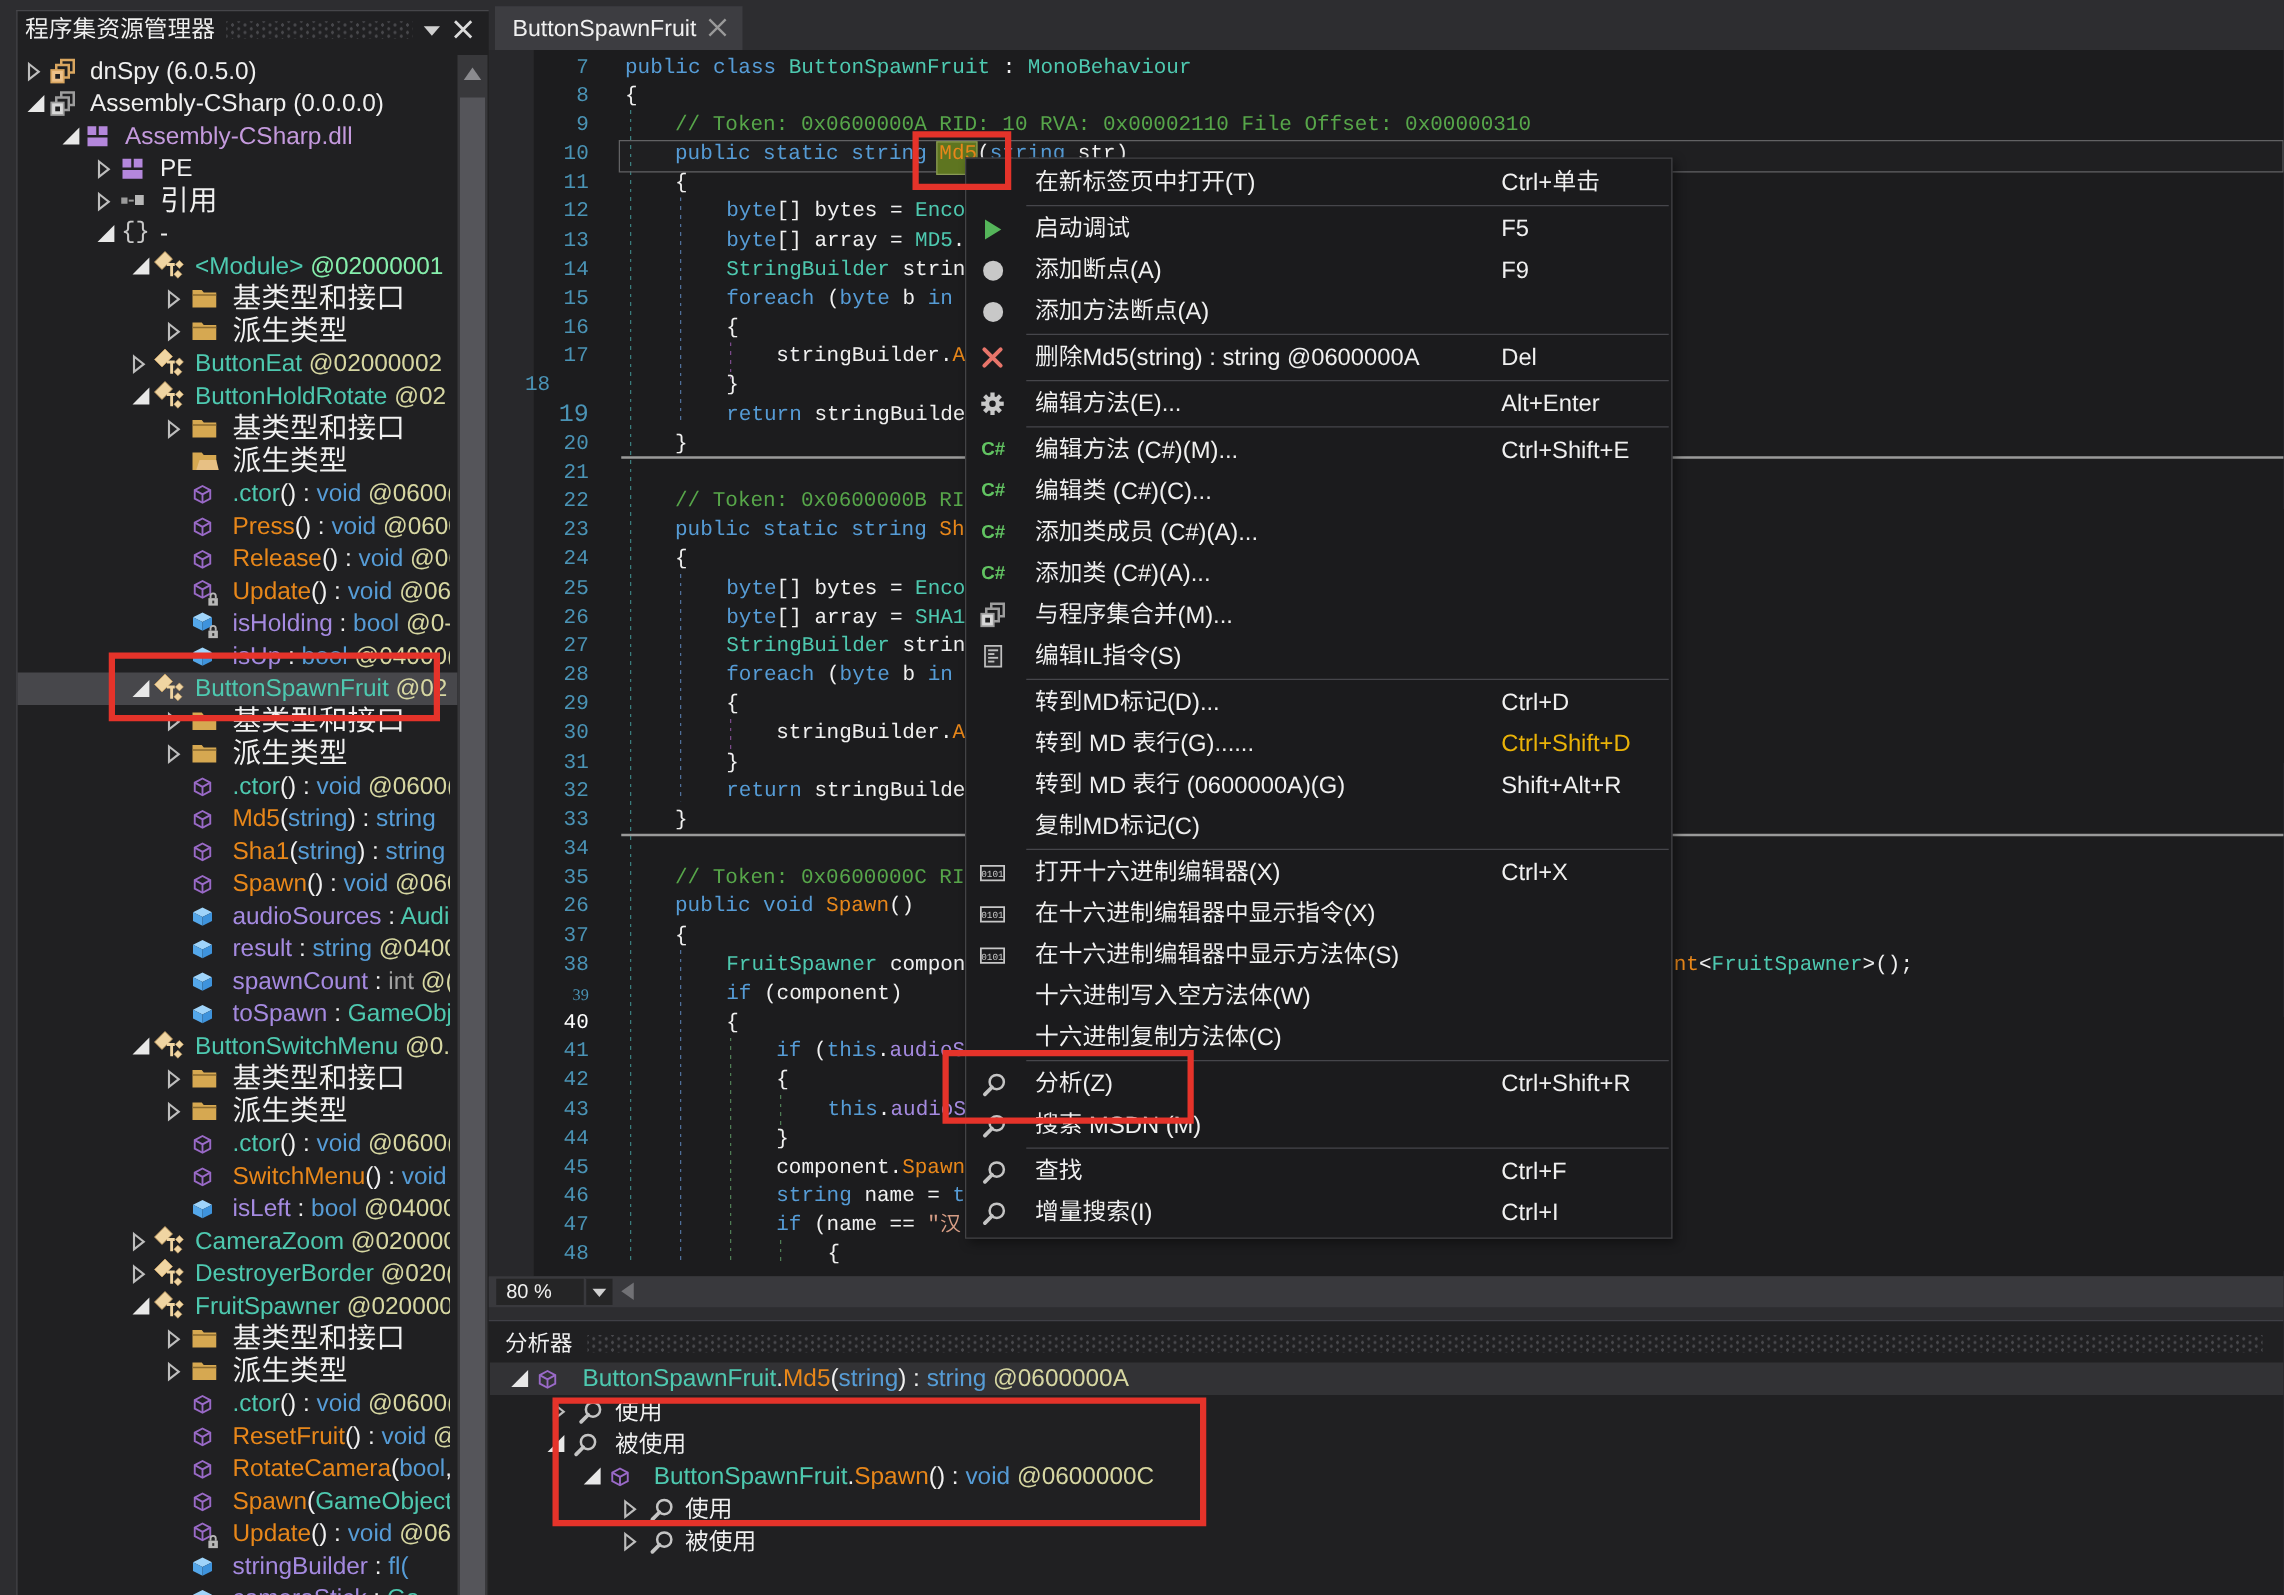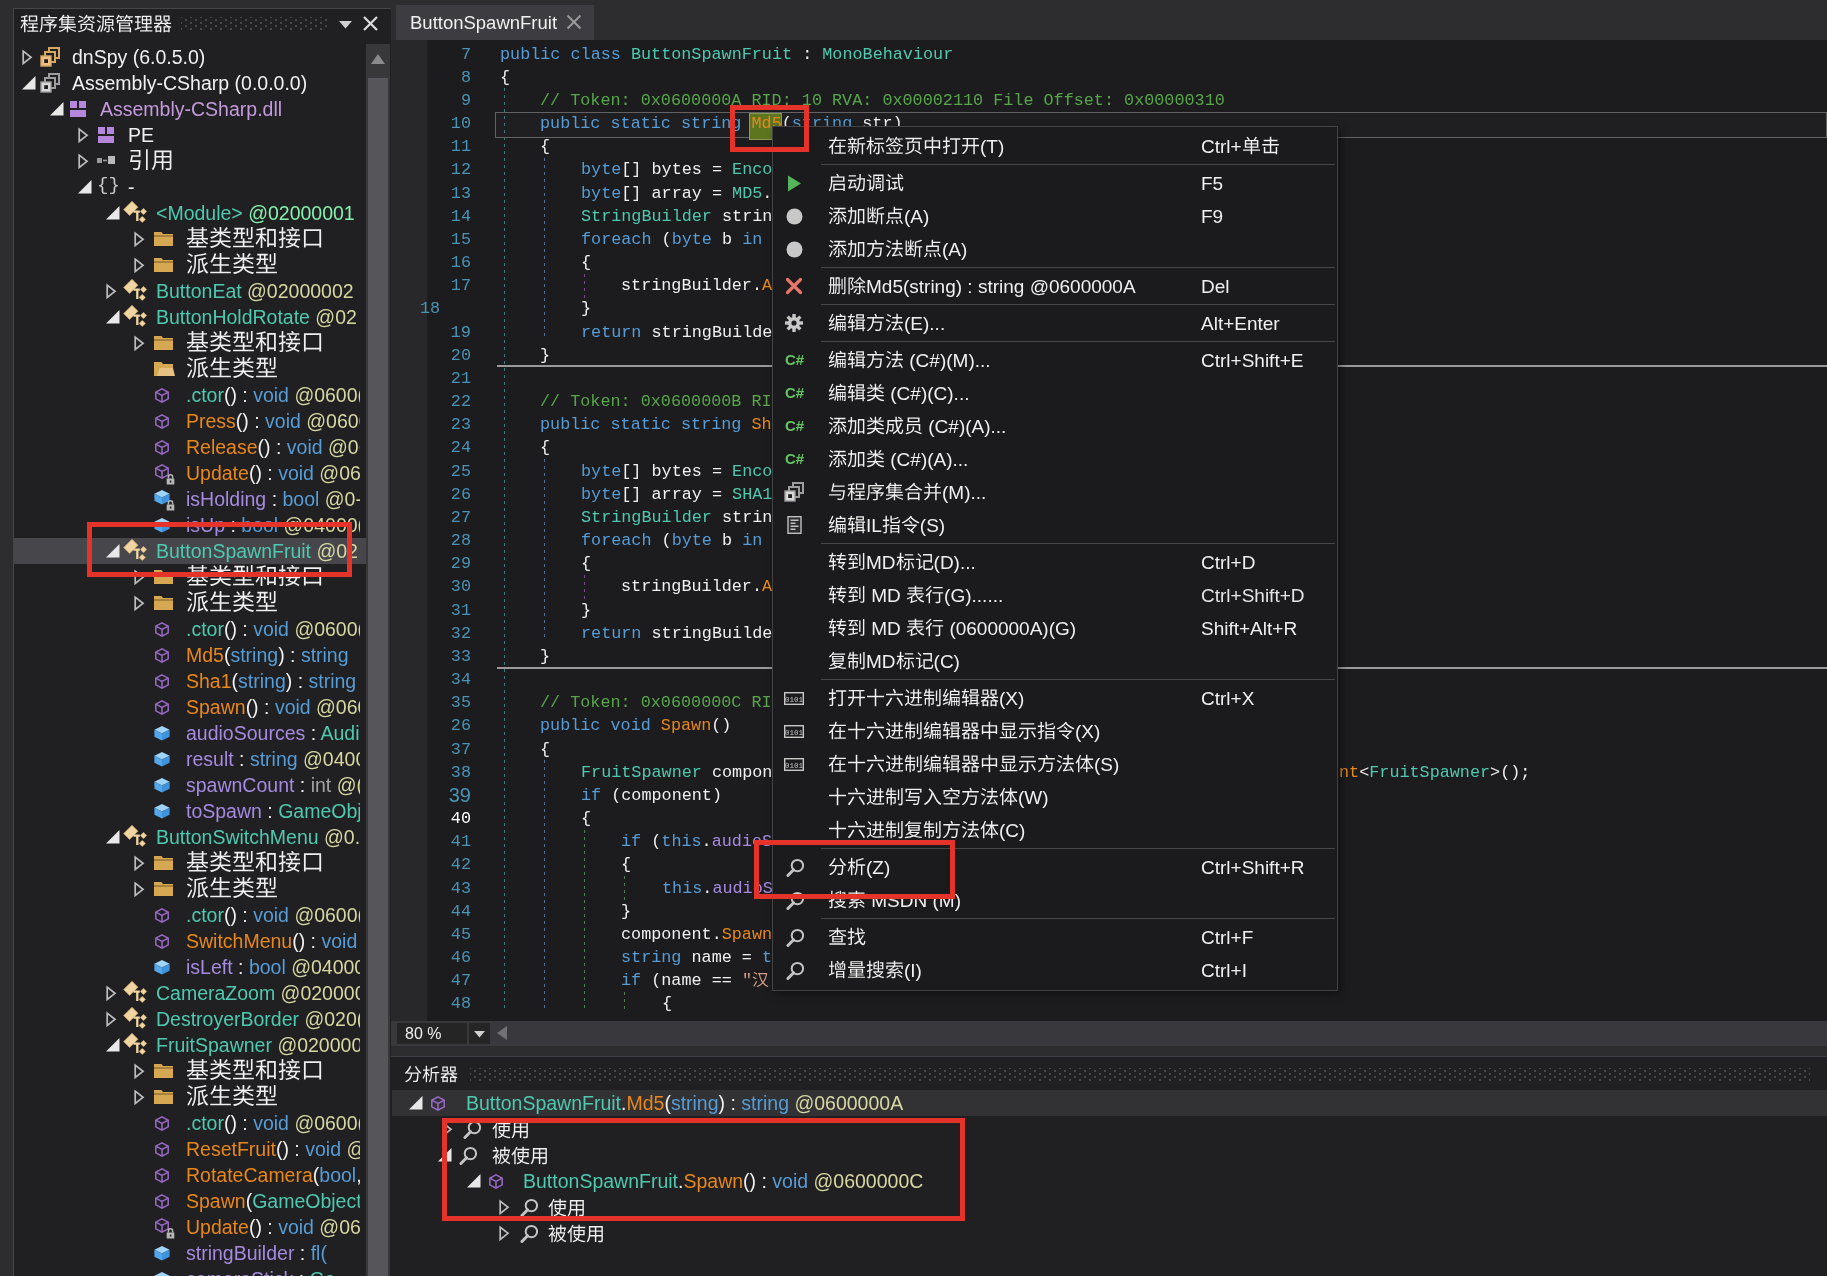--- a/index.html
+++ b/index.html
@@ -704,41 +704,41 @@
     <div style="position:absolute;left:420px;top:88.84px;width:51px;height:23px;line-height:23px;font-family:Liberation Mono,monospace;font-size:16.8px;text-align:right;color:#4a93b5">9</div>
     <div style="position:absolute;left:420px;top:112.01px;width:51px;height:23px;line-height:23px;font-family:Liberation Mono,monospace;font-size:16.8px;text-align:right;color:#4a93b5">10</div>
     <div style="position:absolute;left:420px;top:135.18px;width:51px;height:23px;line-height:23px;font-family:Liberation Mono,monospace;font-size:16.8px;text-align:right;color:#4a93b5">11</div>
     <div style="position:absolute;left:420px;top:158.35px;width:51px;height:23px;line-height:23px;font-family:Liberation Mono,monospace;font-size:16.8px;text-align:right;color:#4a93b5">12</div>
     <div style="position:absolute;left:420px;top:181.52px;width:51px;height:23px;line-height:23px;font-family:Liberation Mono,monospace;font-size:16.8px;text-align:right;color:#4a93b5">13</div>
     <div style="position:absolute;left:420px;top:204.69px;width:51px;height:23px;line-height:23px;font-family:Liberation Mono,monospace;font-size:16.8px;text-align:right;color:#4a93b5">14</div>
     <div style="position:absolute;left:420px;top:227.86px;width:51px;height:23px;line-height:23px;font-family:Liberation Mono,monospace;font-size:16.8px;text-align:right;color:#4a93b5">15</div>
     <div style="position:absolute;left:420px;top:251.03px;width:51px;height:23px;line-height:23px;font-family:Liberation Mono,monospace;font-size:16.8px;text-align:right;color:#4a93b5">16</div>
     <div style="position:absolute;left:420px;top:274.2px;width:51px;height:23px;line-height:23px;font-family:Liberation Mono,monospace;font-size:16.8px;text-align:right;color:#4a93b5">17</div>
     <div style="position:absolute;left:420px;top:297.37px;width:51px;height:23px;line-height:23px;font-family:Liberation Mono, monospace;font-size:16.8px;color:#4a93b5">18</div>
-    <div style="position:absolute;left:420px;top:320.54px;width:51px;height:23px;line-height:23px;font-family:Liberation Mono,monospace;font-size:17px;text-align:right;color:#4a93b5">19</div>
+    <div style="position:absolute;left:420px;top:320.54px;width:51px;height:23px;line-height:23px;font-family:Liberation Mono,monospace;font-size:20px;text-align:right;color:#4a93b5">19</div>
     <div style="position:absolute;left:420px;top:343.71px;width:51px;height:23px;line-height:23px;font-family:Liberation Mono,monospace;font-size:16.8px;text-align:right;color:#4a93b5">20</div>
     <div style="position:absolute;left:420px;top:366.88px;width:51px;height:23px;line-height:23px;font-family:Liberation Mono,monospace;font-size:16.8px;text-align:right;color:#4a93b5">21</div>
     <div style="position:absolute;left:420px;top:390.05px;width:51px;height:23px;line-height:23px;font-family:Liberation Mono,monospace;font-size:16.8px;text-align:right;color:#4a93b5">22</div>
     <div style="position:absolute;left:420px;top:413.22px;width:51px;height:23px;line-height:23px;font-family:Liberation Mono,monospace;font-size:16.8px;text-align:right;color:#4a93b5">23</div>
     <div style="position:absolute;left:420px;top:436.39px;width:51px;height:23px;line-height:23px;font-family:Liberation Mono,monospace;font-size:16.8px;text-align:right;color:#4a93b5">24</div>
     <div style="position:absolute;left:420px;top:459.56px;width:51px;height:23px;line-height:23px;font-family:Liberation Mono,monospace;font-size:16.8px;text-align:right;color:#4a93b5">25</div>
     <div style="position:absolute;left:420px;top:482.73px;width:51px;height:23px;line-height:23px;font-family:Liberation Mono,monospace;font-size:16.8px;text-align:right;color:#4a93b5">26</div>
     <div style="position:absolute;left:420px;top:505.9px;width:51px;height:23px;line-height:23px;font-family:Liberation Mono,monospace;font-size:16.8px;text-align:right;color:#4a93b5">27</div>
     <div style="position:absolute;left:420px;top:529.07px;width:51px;height:23px;line-height:23px;font-family:Liberation Mono,monospace;font-size:16.8px;text-align:right;color:#4a93b5">28</div>
     <div style="position:absolute;left:420px;top:552.24px;width:51px;height:23px;line-height:23px;font-family:Liberation Mono,monospace;font-size:16.8px;text-align:right;color:#4a93b5">29</div>
     <div style="position:absolute;left:420px;top:575.41px;width:51px;height:23px;line-height:23px;font-family:Liberation Mono,monospace;font-size:16.8px;text-align:right;color:#4a93b5">30</div>
     <div style="position:absolute;left:420px;top:598.58px;width:51px;height:23px;line-height:23px;font-family:Liberation Mono,monospace;font-size:16.8px;text-align:right;color:#4a93b5">31</div>
     <div style="position:absolute;left:420px;top:621.75px;width:51px;height:23px;line-height:23px;font-family:Liberation Mono,monospace;font-size:16.8px;text-align:right;color:#4a93b5">32</div>
     <div style="position:absolute;left:420px;top:644.92px;width:51px;height:23px;line-height:23px;font-family:Liberation Mono,monospace;font-size:16.8px;text-align:right;color:#4a93b5">33</div>
     <div style="position:absolute;left:420px;top:668.09px;width:51px;height:23px;line-height:23px;font-family:Liberation Mono,monospace;font-size:16.8px;text-align:right;color:#4a93b5">34</div>
     <div style="position:absolute;left:420px;top:691.26px;width:51px;height:23px;line-height:23px;font-family:Liberation Mono,monospace;font-size:16.8px;text-align:right;color:#4a93b5">35</div>
     <div style="position:absolute;left:420px;top:714.43px;width:51px;height:23px;line-height:23px;font-family:Liberation Mono,monospace;font-size:16.8px;text-align:right;color:#4a93b5">26</div>
     <div style="position:absolute;left:420px;top:737.6px;width:51px;height:23px;line-height:23px;font-family:Liberation Mono,monospace;font-size:16.8px;text-align:right;color:#4a93b5">37</div>
     <div style="position:absolute;left:420px;top:760.77px;width:51px;height:23px;line-height:23px;font-family:Liberation Mono,monospace;font-size:16.8px;text-align:right;color:#4a93b5">38</div>
-    <div style="position:absolute;left:420px;top:783.94px;width:51px;height:23px;line-height:23px;font-family:Liberation Sans, sans-serif;font-size:20px;text-align:right;color:#4a93b5">39</div>
+    <div style="position:absolute;left:420px;top:783.94px;width:51px;height:23px;line-height:23px;font-family:Liberation Serif, serif;font-size:13px;text-align:right;color:#4a93b5">39</div>
     <div style="position:absolute;left:420px;top:807.11px;width:51px;height:23px;line-height:23px;font-family:Liberation Mono,monospace;font-size:16.8px;text-align:right;color:#ffffff">40</div>
     <div style="position:absolute;left:420px;top:830.28px;width:51px;height:23px;line-height:23px;font-family:Liberation Mono,monospace;font-size:16.8px;text-align:right;color:#4a93b5">41</div>
     <div style="position:absolute;left:420px;top:853.45px;width:51px;height:23px;line-height:23px;font-family:Liberation Mono,monospace;font-size:16.8px;text-align:right;color:#4a93b5">42</div>
     <div style="position:absolute;left:420px;top:876.62px;width:51px;height:23px;line-height:23px;font-family:Liberation Mono,monospace;font-size:16.8px;text-align:right;color:#4a93b5">43</div>
     <div style="position:absolute;left:420px;top:899.79px;width:51px;height:23px;line-height:23px;font-family:Liberation Mono,monospace;font-size:16.8px;text-align:right;color:#4a93b5">44</div>
     <div style="position:absolute;left:420px;top:922.96px;width:51px;height:23px;line-height:23px;font-family:Liberation Mono,monospace;font-size:16.8px;text-align:right;color:#4a93b5">45</div>
     <div style="position:absolute;left:420px;top:946.13px;width:51px;height:23px;line-height:23px;font-family:Liberation Mono,monospace;font-size:16.8px;text-align:right;color:#4a93b5">46</div>
     <div style="position:absolute;left:420px;top:969.3px;width:51px;height:23px;line-height:23px;font-family:Liberation Mono,monospace;font-size:16.8px;text-align:right;color:#4a93b5">47</div>
     <div style="position:absolute;left:420px;top:992.47px;width:51px;height:23px;line-height:23px;font-family:Liberation Mono,monospace;font-size:16.8px;text-align:right;color:#4a93b5">48</div>
     <div style="position:absolute;left:500px;top:42.5px;height:23px;line-height:23px;font-family:Liberation Mono,monospace;font-size:16.8px;white-space:pre;color:#f0f0f0"><span style="color:#569cd6">public class </span><span style="color:#4ec9b0">ButtonSpawnFruit</span><span style="color:#f0f0f0"> : </span><span style="color:#4ec9b0">MonoBehaviour</span></div>
@@ -1004,21 +1004,21 @@
           <use href="#c8BB0" transform="translate(1000 0)"></use>
         </svg>(D)...</div>
       <div style="position:absolute;left:428px;top:418.5px;height:33px;line-height:33px;font-size:19px;color:#f0f0f0;white-space:nowrap">Ctrl+D</div>
       <div style="position:absolute;left:55px;top:451.5px;height:33px;line-height:33px;font-size:19px;color:#f0f0f0;white-space:nowrap"><svg class="k" style="width:38.0px;height:19.0px;vertical-align:-2.5px" viewBox="0 0 2000 1000">
           <use href="#c8F6C" transform="translate(0 0)"></use>
           <use href="#c5230" transform="translate(1000 0)"></use>
         </svg> MD <svg class="k" style="width:38.0px;height:19.0px;vertical-align:-2.5px" viewBox="0 0 2000 1000">
           <use href="#c8868" transform="translate(0 0)"></use>
           <use href="#c884C" transform="translate(1000 0)"></use>
         </svg>(G)......</div>
-      <div style="position:absolute;left:428px;top:451.5px;height:33px;line-height:33px;font-size:19px;color:#e5e5e5;white-space:nowrap">Ctrl+Shift+D</div>
+      <div style="position:absolute;left:428px;top:451.5px;height:33px;line-height:33px;font-size:19px;color:#eab308;white-space:nowrap">Ctrl+Shift+D</div>
       <div style="position:absolute;left:55px;top:484.5px;height:33px;line-height:33px;font-size:19px;color:#f0f0f0;white-space:nowrap"><svg class="k" style="width:38.0px;height:19.0px;vertical-align:-2.5px" viewBox="0 0 2000 1000">
           <use href="#c8F6C" transform="translate(0 0)"></use>
           <use href="#c5230" transform="translate(1000 0)"></use>
         </svg> MD <svg class="k" style="width:38.0px;height:19.0px;vertical-align:-2.5px" viewBox="0 0 2000 1000">
           <use href="#c8868" transform="translate(0 0)"></use>
           <use href="#c884C" transform="translate(1000 0)"></use>
         </svg> (0600000A)(G)</div>
       <div style="position:absolute;left:428px;top:484.5px;height:33px;line-height:33px;font-size:19px;color:#f0f0f0;white-space:nowrap">Shift+Alt+R</div>
       <div style="position:absolute;left:55px;top:517.5px;height:33px;line-height:33px;font-size:19px;color:#f0f0f0;white-space:nowrap"><svg class="k" style="width:38.0px;height:19.0px;vertical-align:-2.5px" viewBox="0 0 2000 1000">
           <use href="#c590D" transform="translate(0 0)"></use>

